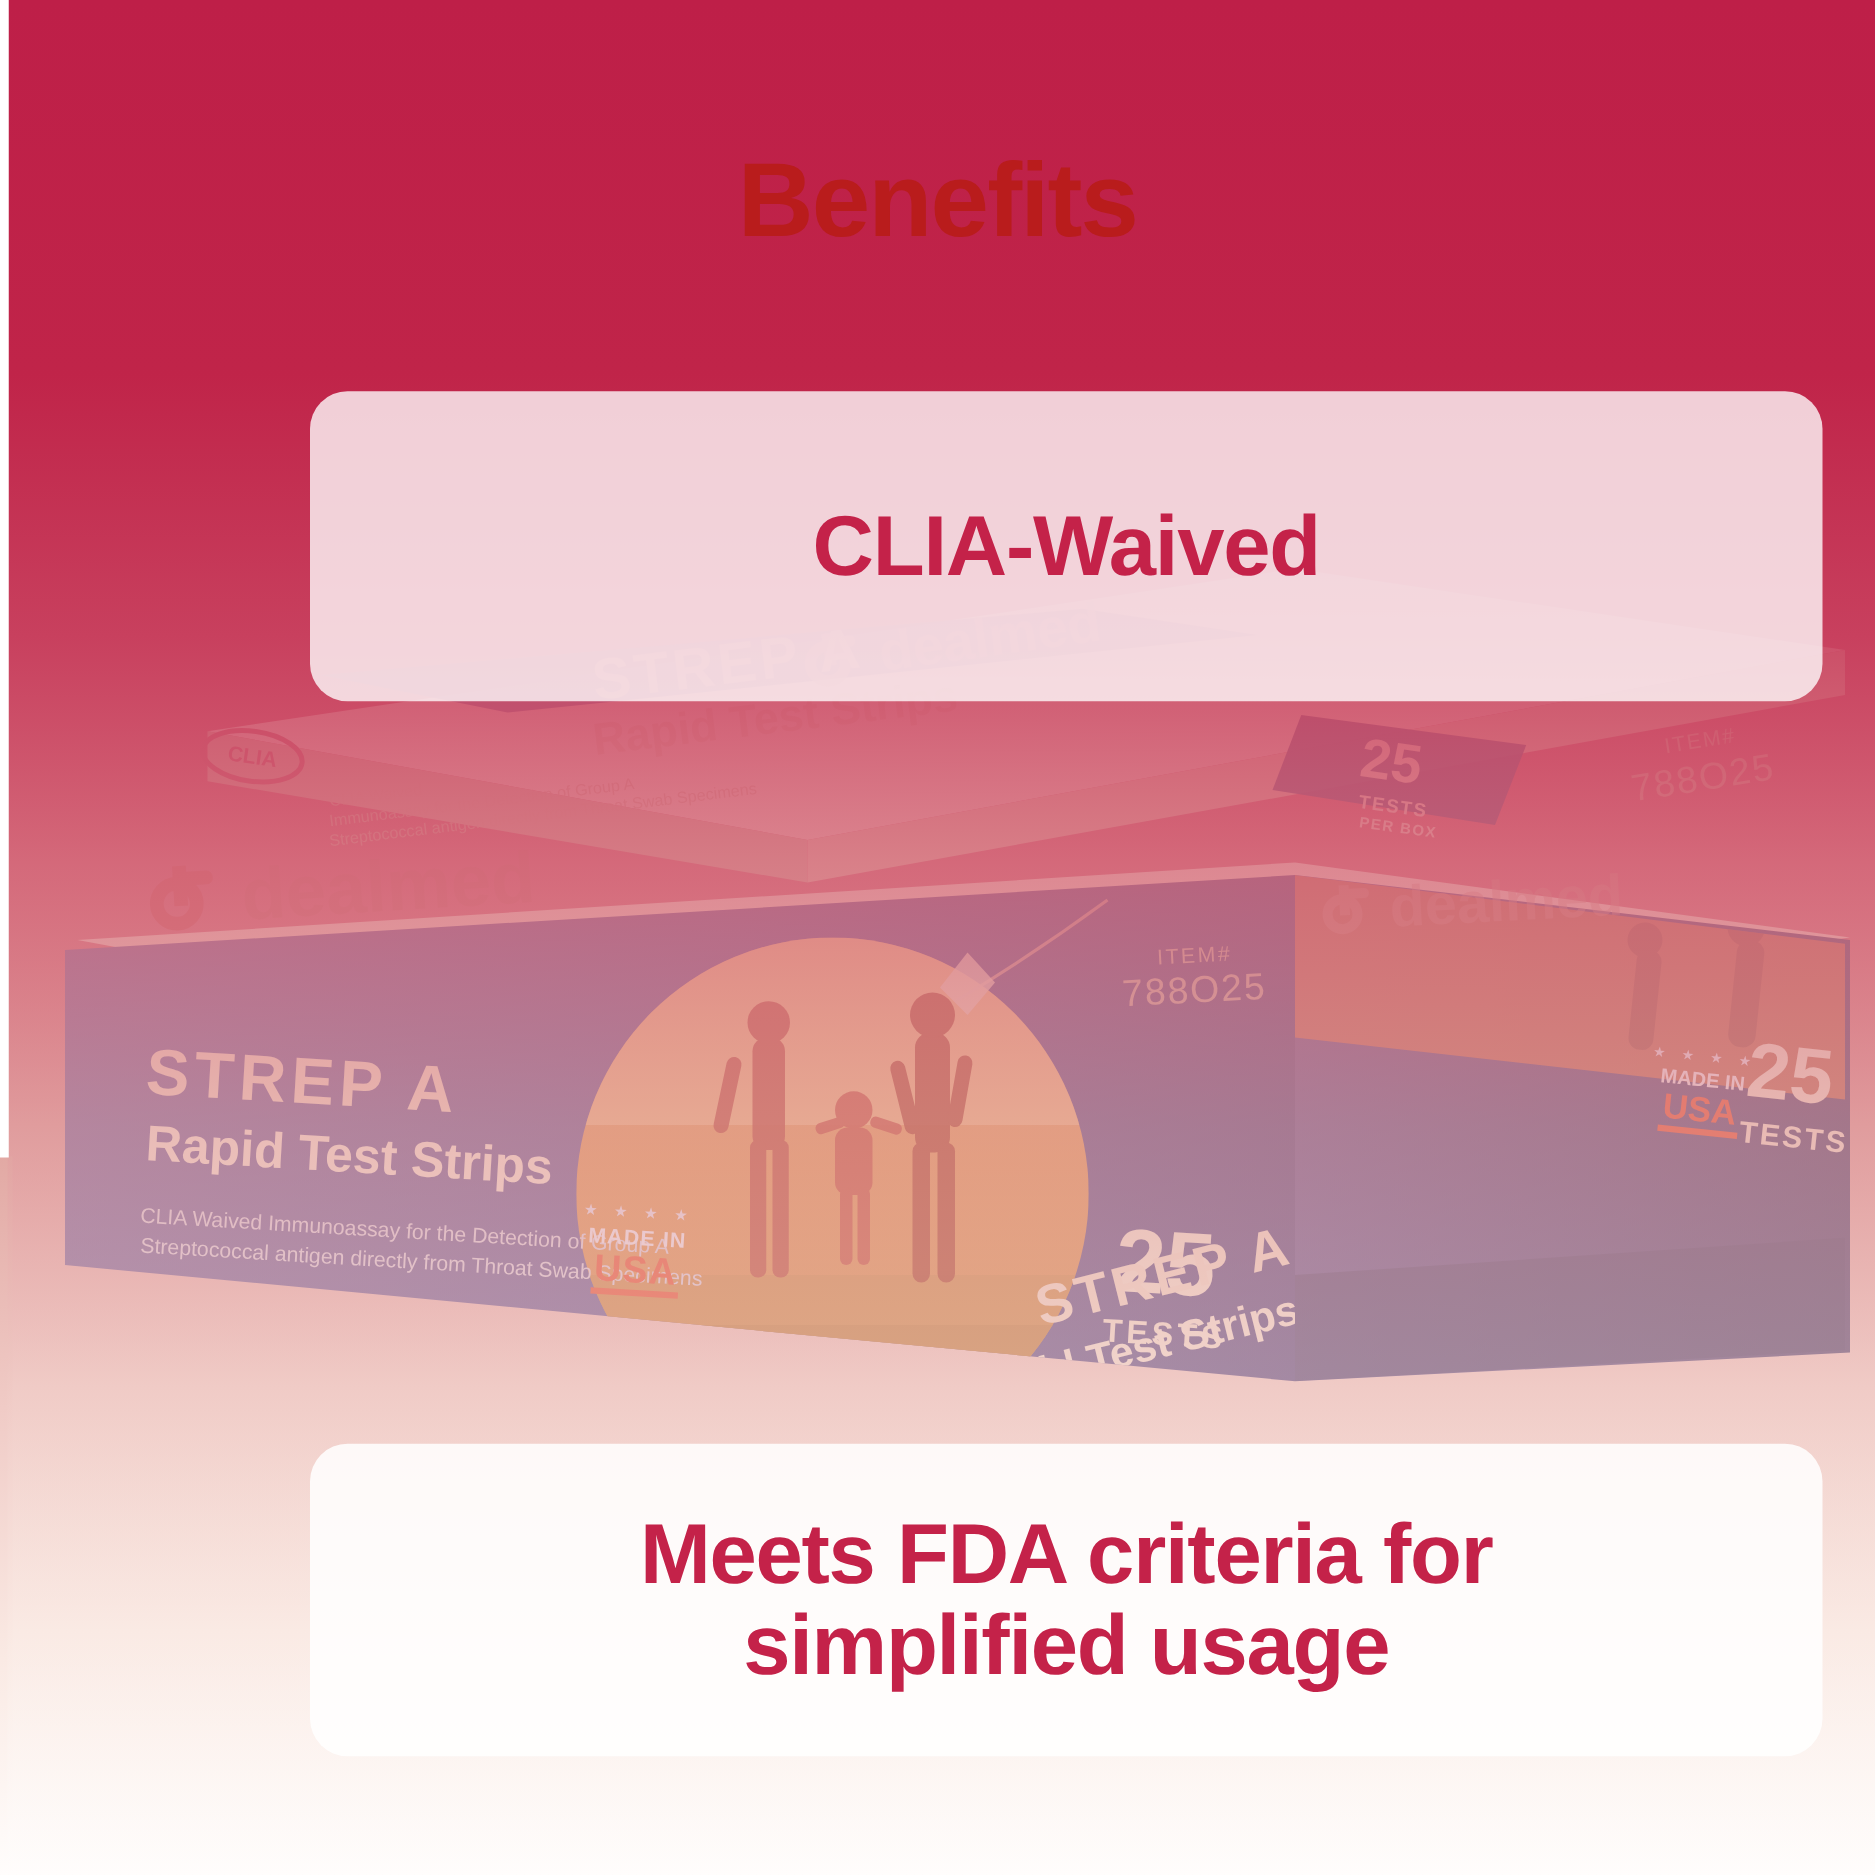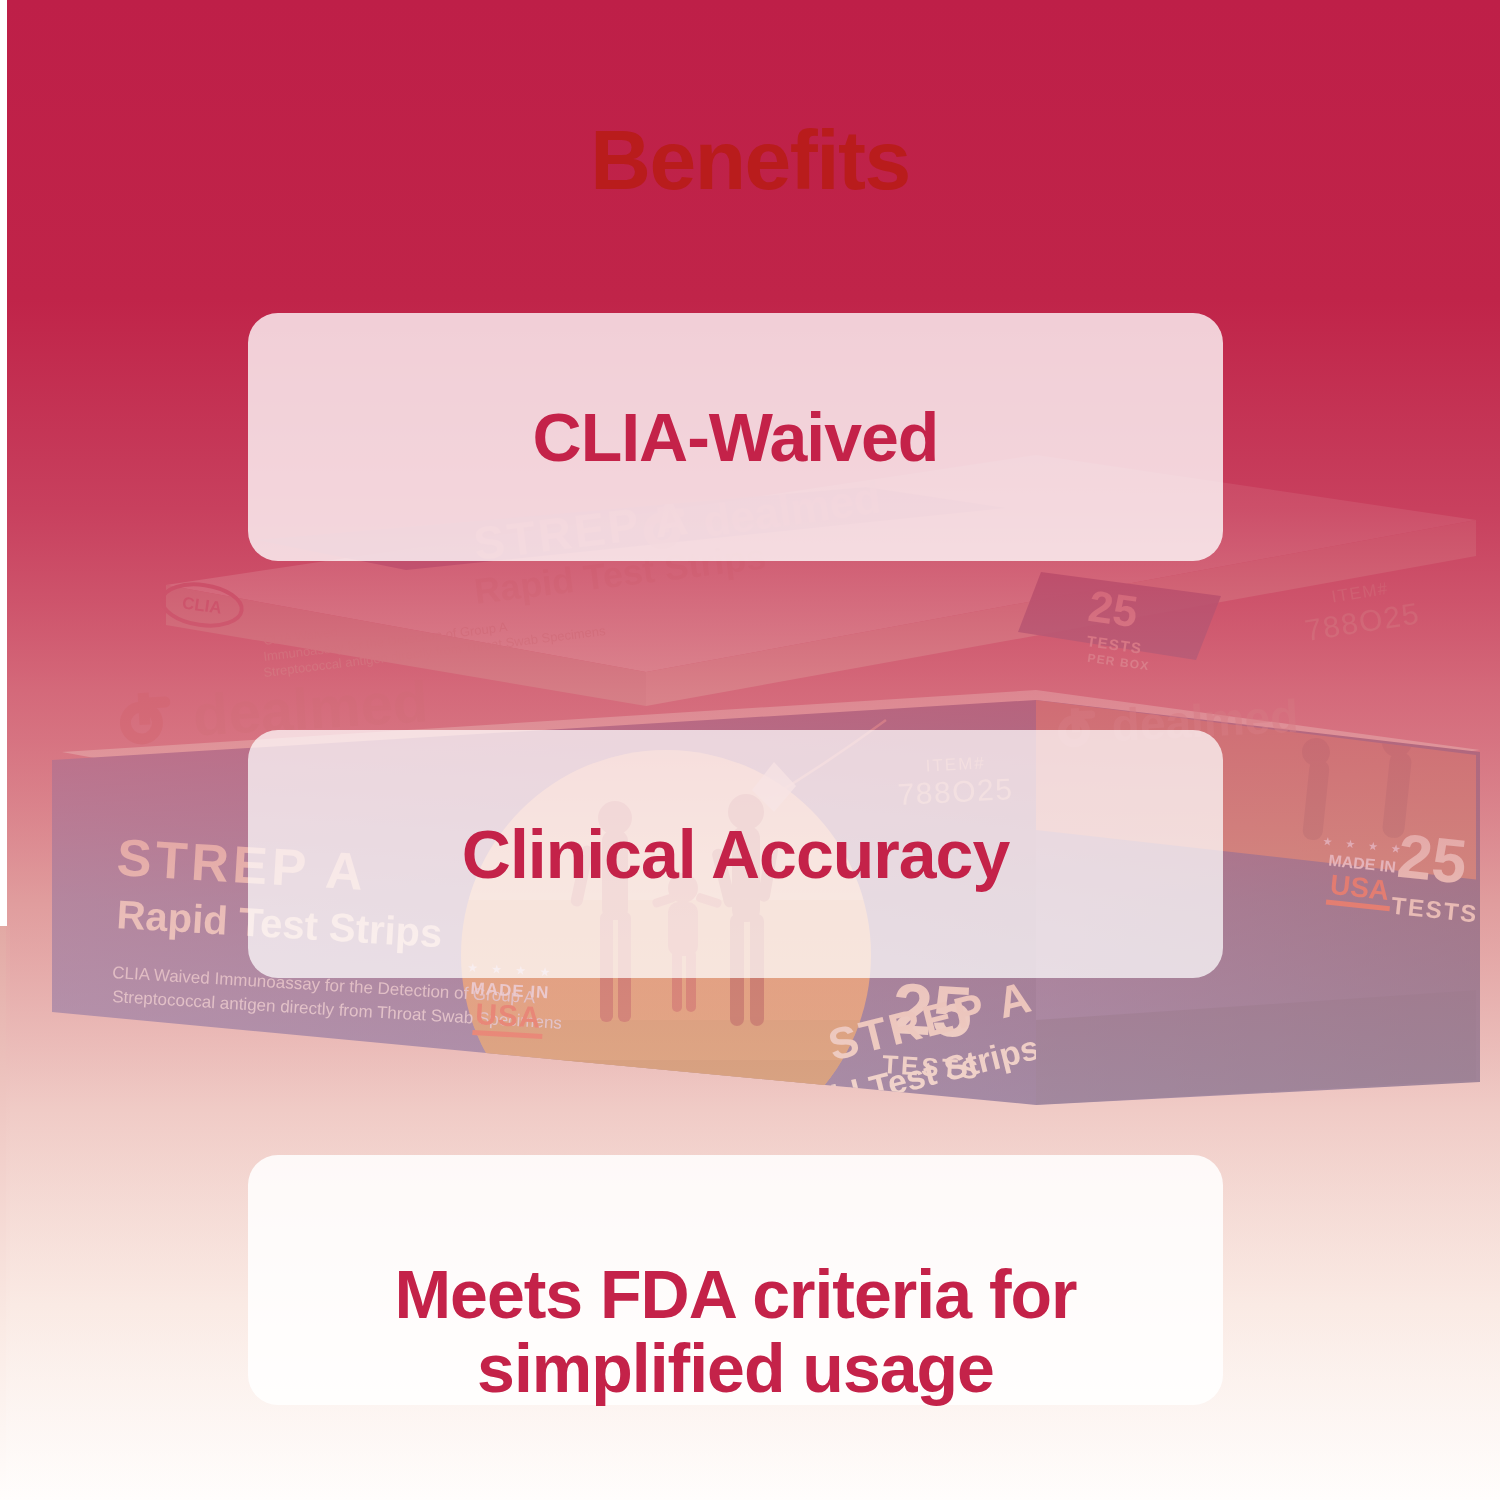--- a/index.html
+++ b/index.html
@@ -75,21 +75,21 @@
     font-size: 84px;
     font-weight: bold;
     letter-spacing: -1.5px;
     line-height: 1;
   }
 
   
   .card {
     position: absolute;
     left: 248px;
-    width: 975px;
+    width: 1210px;
     border-radius: 30px;
     display: flex;
     align-items: center;
     justify-content: center;
     text-align: center;
     color: #c42249;
     box-sizing: border-box;
     padding: 0 30px;
   }
   .card-1 {
@@ -106,21 +106,20 @@
     font-weight: bold;
     letter-spacing: -1px;
   }
   .card-3 {
     top: 1155px; height: 250px;
     background: rgba(255,255,255,0.86);
     font-size: 68px;
     font-weight: bold;
     letter-spacing: -1px;
     line-height: 1.08;
-    align-items: flex-end;
   }
   .card-3 .txt { display:block; }
 
   
   .sliver {
     position: absolute;
     left: 0; top: 0;
     width: 7px; height: 926px;
     background: #ffffff;
   }
@@ -326,23 +325,20 @@
   <div class="wash"></div>
 
   <div class="sliver"></div>
 
   <div class="title">Benefits</div>
 
   <div class="card card-1">
     <span>CLIA-Waived</span>
   </div>
 
-  <div class="card card-2">
-    <span>Clinical Accuracy</span>
-  </div>
 
   <div class="card card-3">
     <div>
       <span class="txt">Meets FDA criteria for</span>
       <span class="txt">simplified usage</span>
     </div>
   </div>
 
 </div>
 

